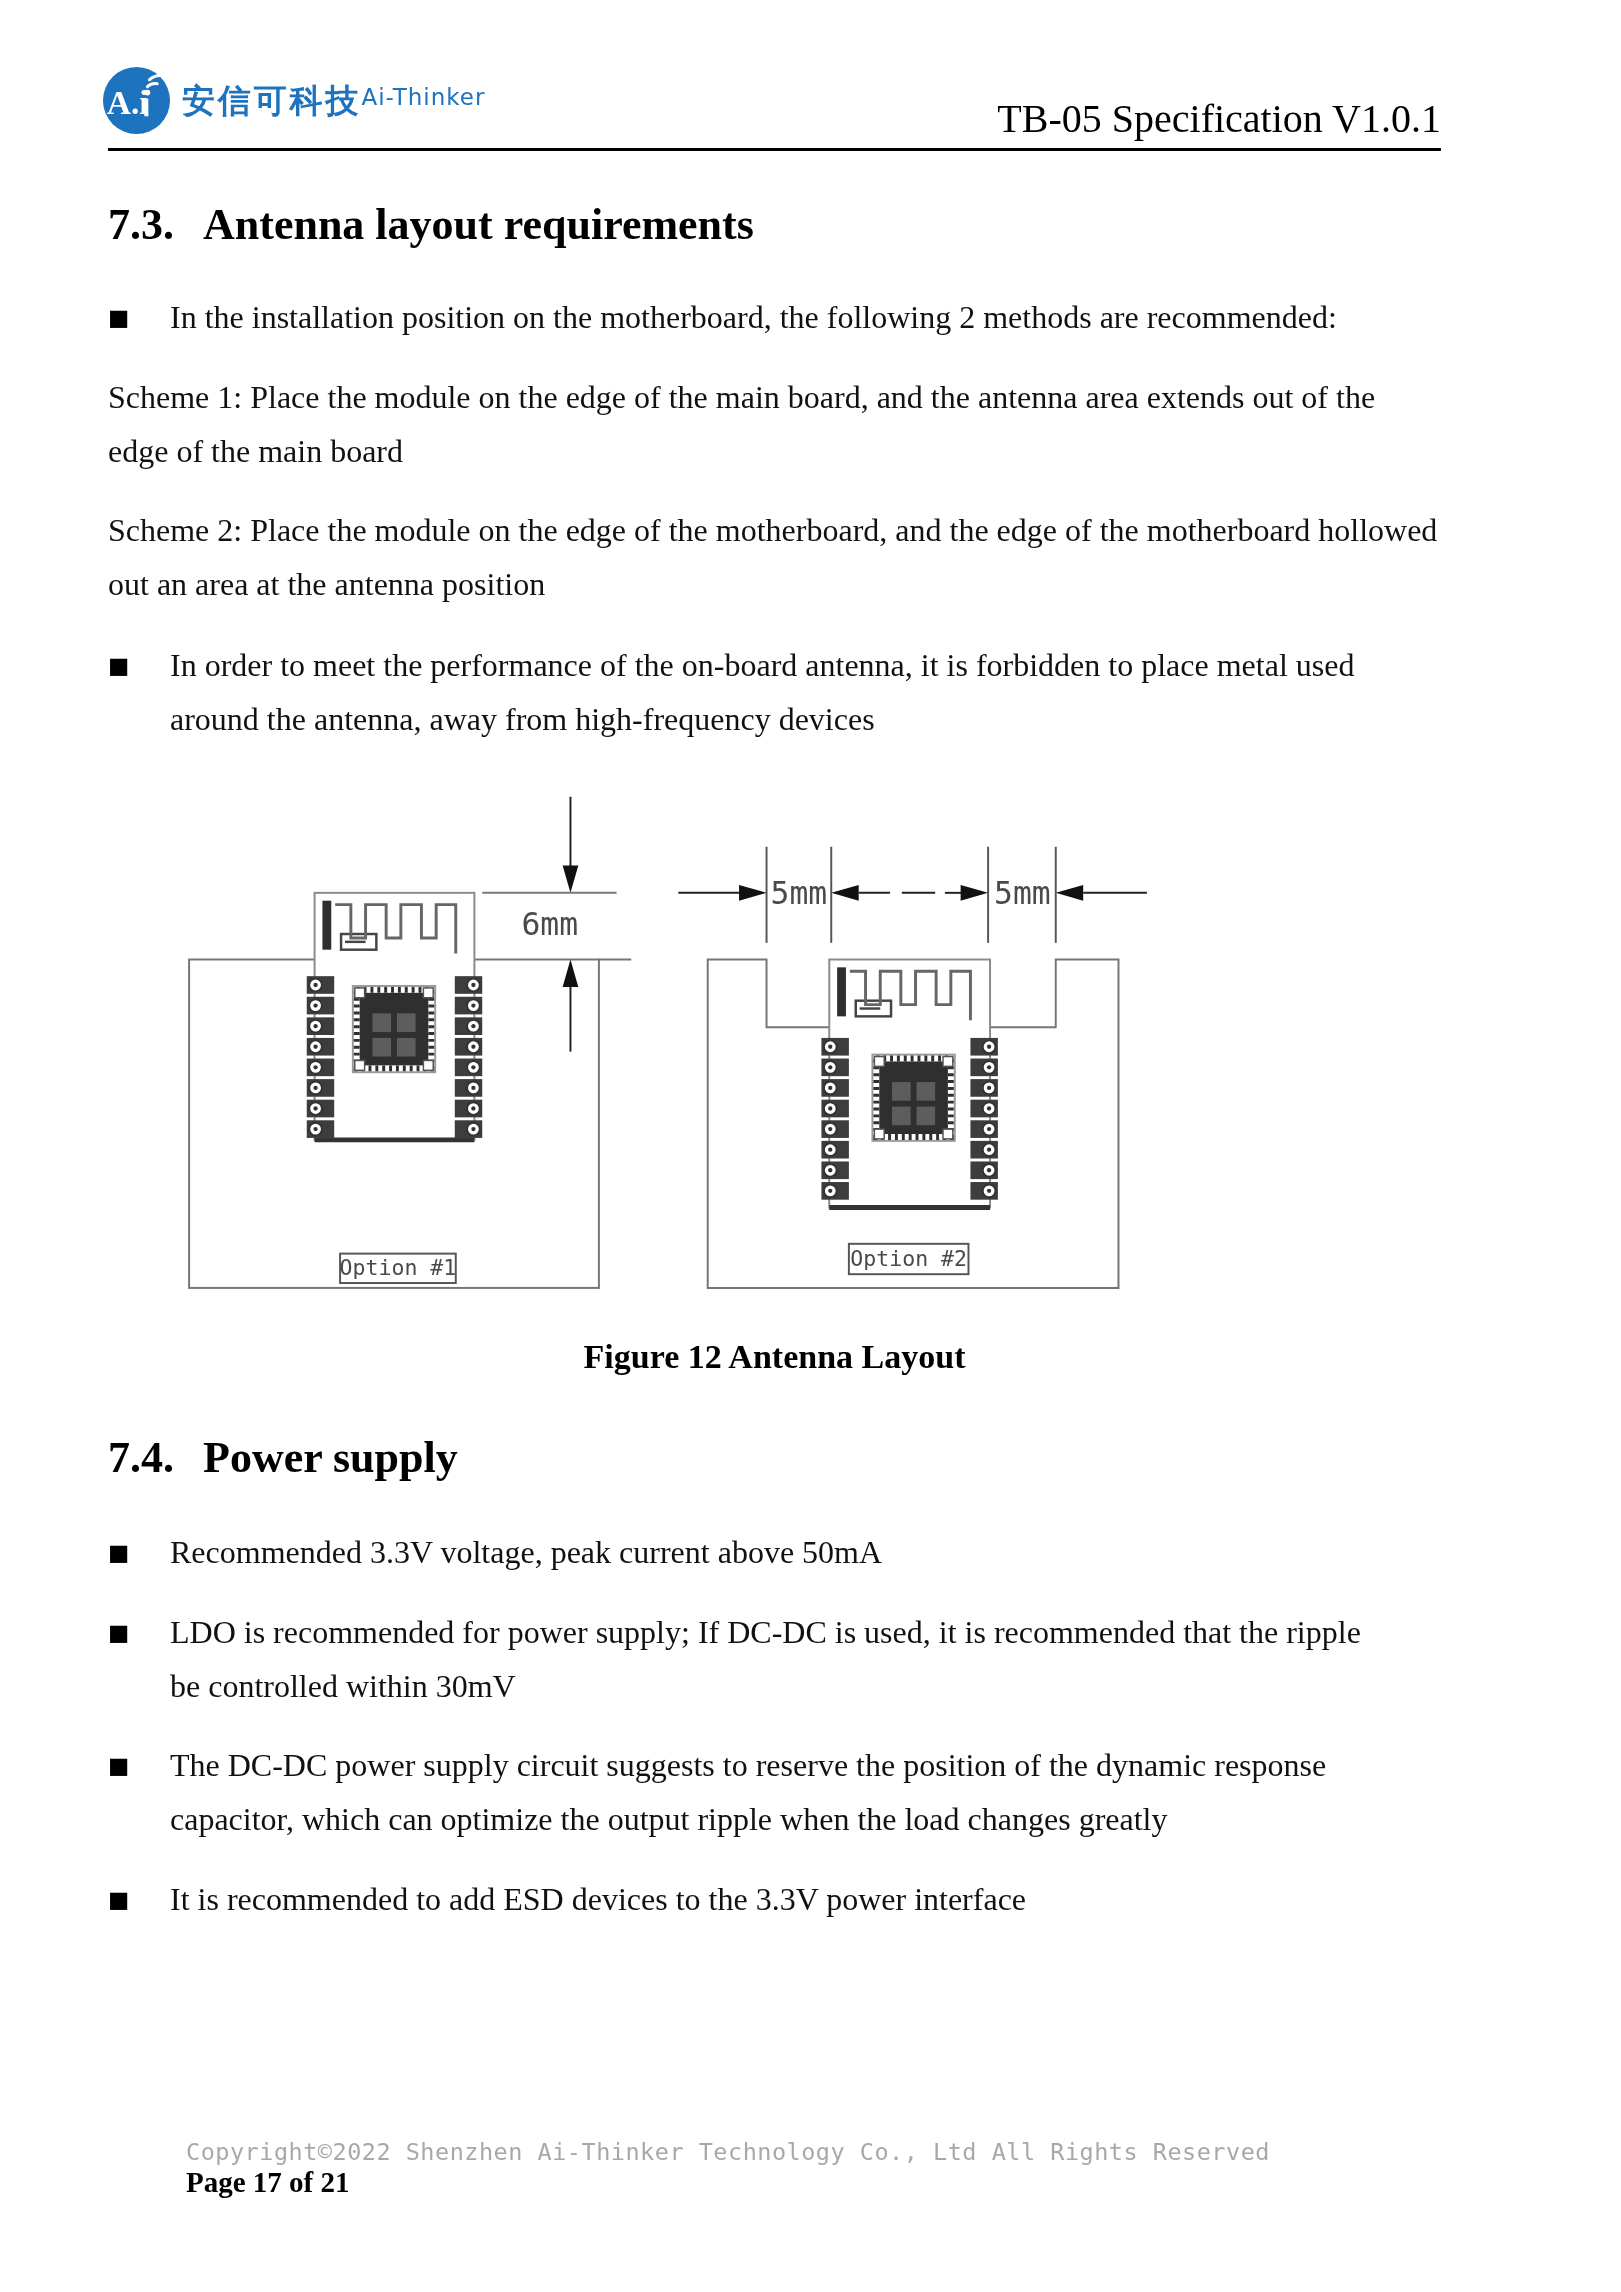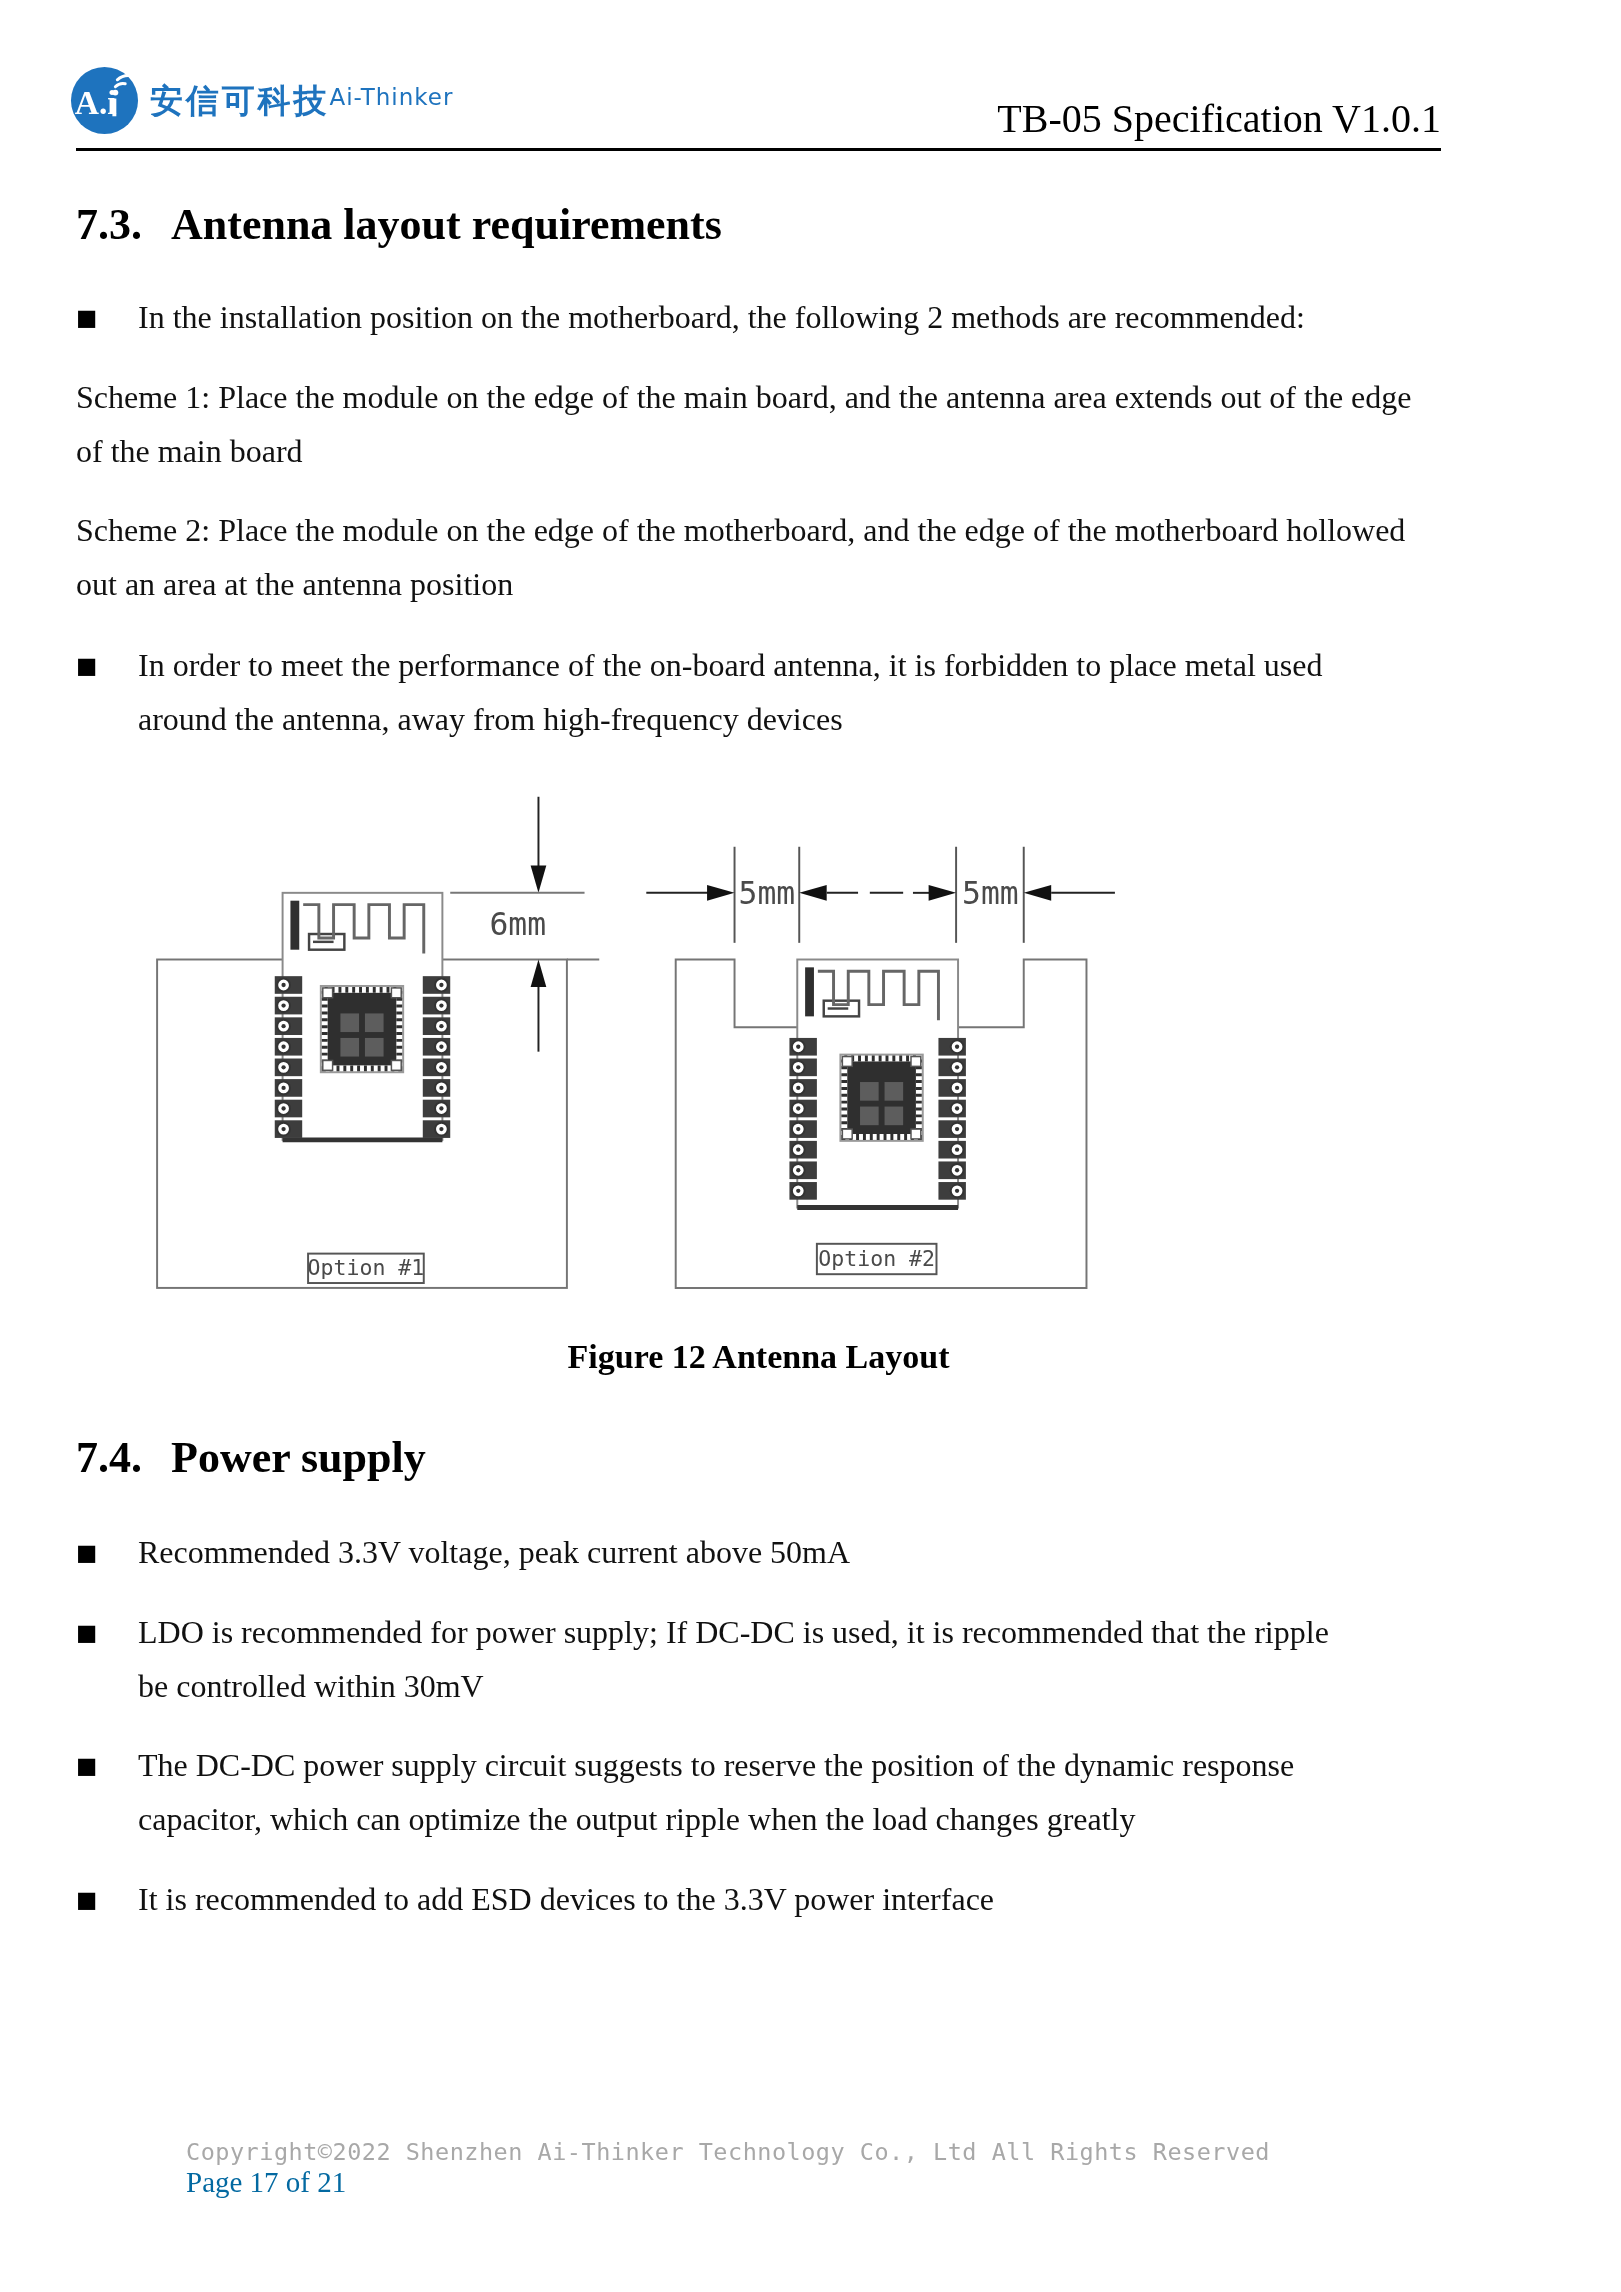--- a/index.html
+++ b/index.html
@@ -2,21 +2,21 @@
 <html><head>
 <meta charset="utf-8">
 <style>
   * { box-sizing: border-box; }
   html,body { margin:0; padding:0; }
   body {
     width:1621px; height:2293px; position:relative; background:#ffffff;
     font-family:"Liberation Serif", serif; color:#111;
     overflow:hidden;
   }
-  .content { padding:0 180px 0 76px; }
+  .content { padding:0 180px 0 108px; }
 
   
   .header { position:relative; height:151px; border-bottom:3.9px solid #000; }
   .logo { position:absolute; left:-6.9px; top:65px; display:flex; align-items:center; gap:9.8px; }
   .logo-text { display:flex; flex-direction:row; line-height:1; }
   .logo-cn { font-family:"DejaVu Sans", sans-serif; font-size:33px; font-weight:bold; color:#1e73be; letter-spacing:2.9px; }
   .logo-en { font-family:"DejaVu Sans", sans-serif; font-size:23px; color:#1e73be; margin-top:2px; letter-spacing:1px; }
   .doc-title { position:absolute; right:0; bottom:5.9px; font-size:40px; color:#000000; }
 
   
@@ -39,21 +39,21 @@
   .fig-caption { text-align:center; font-weight:bold; font-size:34px; margin-top:3.9px; color:#000; }
 
   
   .pb-first { margin-top:43px; }
   .pb-next  { margin-top:25.5px; }
 
   
   .footer { position:absolute; left:186px; right:180px; bottom:94px;
             display:flex; justify-content:space-between; align-items:baseline;flex-direction:column; }
   .copyright { font-family:"DejaVu Sans Mono", monospace; font-size:23.5px; letter-spacing:0.5px; color:#a8a8a8; }
-  .page-info { font-size:29px; color:#0369a1; }
+  .page-info { font-size:29px; color:#000000;font-weight:bold; }
 
   svg text.cad { font-family:"DejaVu Sans Mono", monospace; fill:#4a4a4a; }
 </style>
 </head>
 <body>
 
 <div class="content">
 
   <div class="header">
     <div class="logo">

